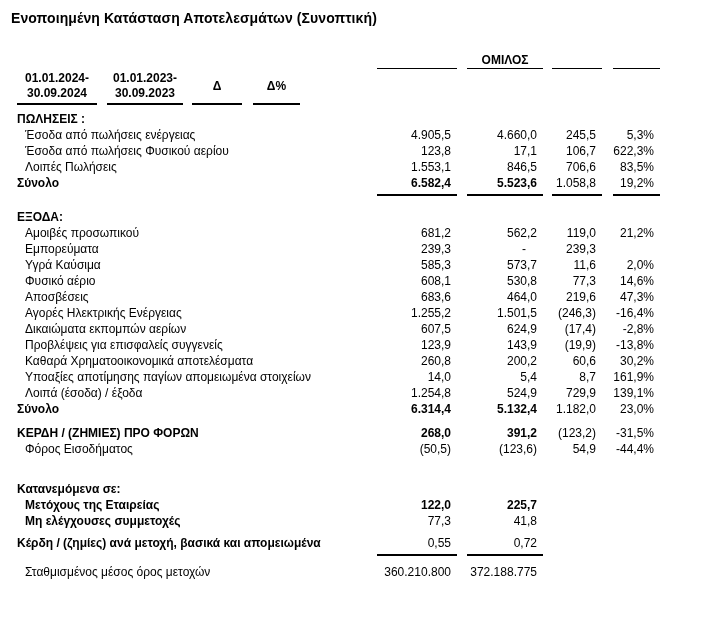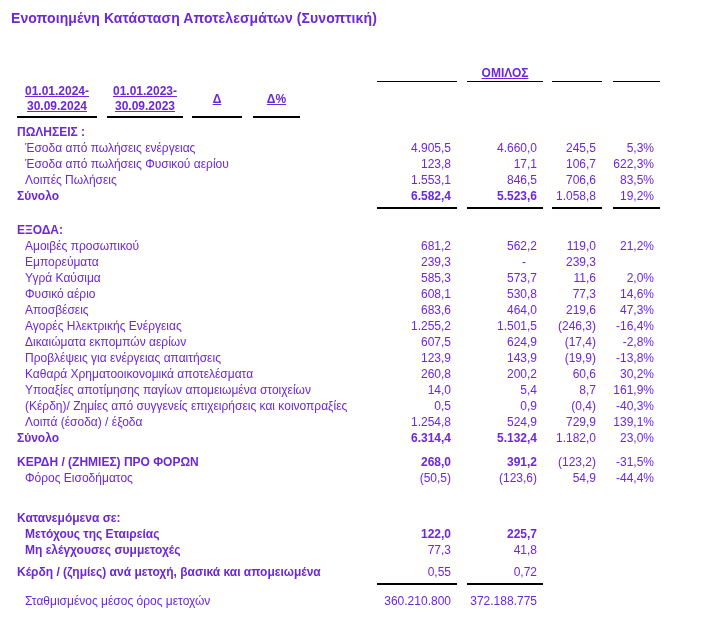--- a/index.html
+++ b/index.html
@@ -3,21 +3,21 @@
 <meta charset="utf-8">
 <style>
   html,body{margin:0;padding:0;background:#fff;}
   .page{
     position:relative;
     width:718px;height:628px;
     box-sizing:border-box;
     background:#ffffff;
     font-family:"Liberation Sans",sans-serif;
     font-size:12px;
-    color:#6d28d9;
+    color:#000000;
     padding:10px 58px 0 17px;
     overflow:hidden;
   }
   .title{
     font-size:14px;
     font-weight:bold;
     margin-left:-6px;
     letter-spacing:.1px;
   }
   
@@ -27,21 +27,21 @@
   .ind .lbl{padding-left:8px;box-sizing:border-box;}
   .val{flex:none;text-align:right;box-sizing:border-box;padding-right:6px;}
   .c1{width:80px;}
   .c2{width:76px;margin-left:10px;}
   .c3{width:50px;margin-left:9px;}
   .c4{width:47px;margin-left:11px;}
   .b{font-weight:bold;}
   .rule{border-bottom:2.5px solid #000;}
   .dash{padding-right:17px;}
   
-  .hdr{margin-top:40px;text-decoration:underline;}
+  .hdr{margin-top:27px;}
   .hdr-groups{height:16px;line-height:15px;}
   .toprule{border-bottom:1.5px solid #000;}
   .grp{text-align:center;font-weight:bold;padding-right:0;}
   .hdr-cols{height:36px;}
   .hdr-cols .val{border-bottom:2.5px solid #000;padding-right:0;text-align:center;font-weight:bold;}
   .twoline{padding-top:2px;line-height:15px;}
   .midcell{display:flex;align-items:center;justify-content:center;}
   .unitlbl{display:flex;align-items:flex-end;padding-bottom:4px;font-weight:normal;line-height:13px;}
   .bodyspace{height:6px;}
 </style>
@@ -163,48 +163,41 @@
         <div class="val c4">-16,4%</div>
       </div>
       <div class="row ind">
         <div class="lbl">Δικαιώματα εκπομπών αερίων</div>
         <div class="val c1">607,5</div>
         <div class="val c2">624,9</div>
         <div class="val c3">(17,4)</div>
         <div class="val c4">-2,8%</div>
       </div>
       <div class="row ind">
-        <div class="lbl">Προβλέψεις για ενέργειας απαιτήσεις</div>
+        <div class="lbl">Προβλέψεις για επισφαλείς συγγενείς</div>
         <div class="val c1">123,9</div>
         <div class="val c2">143,9</div>
         <div class="val c3">(19,9)</div>
         <div class="val c4">-13,8%</div>
       </div>
       <div class="row ind">
         <div class="lbl">Καθαρά Χρηματοοικονομικά αποτελέσματα</div>
         <div class="val c1">260,8</div>
         <div class="val c2">200,2</div>
         <div class="val c3">60,6</div>
         <div class="val c4">30,2%</div>
       </div>
       <div class="row ind">
         <div class="lbl">Υποαξίες αποτίμησης παγίων απομειωμένα στοιχείων</div>
         <div class="val c1">14,0</div>
         <div class="val c2">5,4</div>
         <div class="val c3">8,7</div>
         <div class="val c4">161,9%</div>
       </div>
       <div class="row ind">
-        <div class="lbl">(Κέρδη)/ Ζημίες από συγγενείς επιχειρήσεις και κοινοπραξίες</div>
-        <div class="val c1">0,5</div>
-        <div class="val c2">0,9</div>
-        <div class="val c3">(0,4)</div>
-        <div class="val c4">-40,3%</div>
-      </div>
-      <div class="row ind">
         <div class="lbl">Λοιπά (έσοδα) / έξοδα</div>
         <div class="val c1">1.254,8</div>
         <div class="val c2">524,9</div>
         <div class="val c3">729,9</div>
         <div class="val c4">139,1%</div>
       </div>
       <div class="row">
         <div class="lbl b">Σύνολο</div>
         <div class="val c1 b">6.314,4</div>
         <div class="val c2 b">5.132,4</div>

